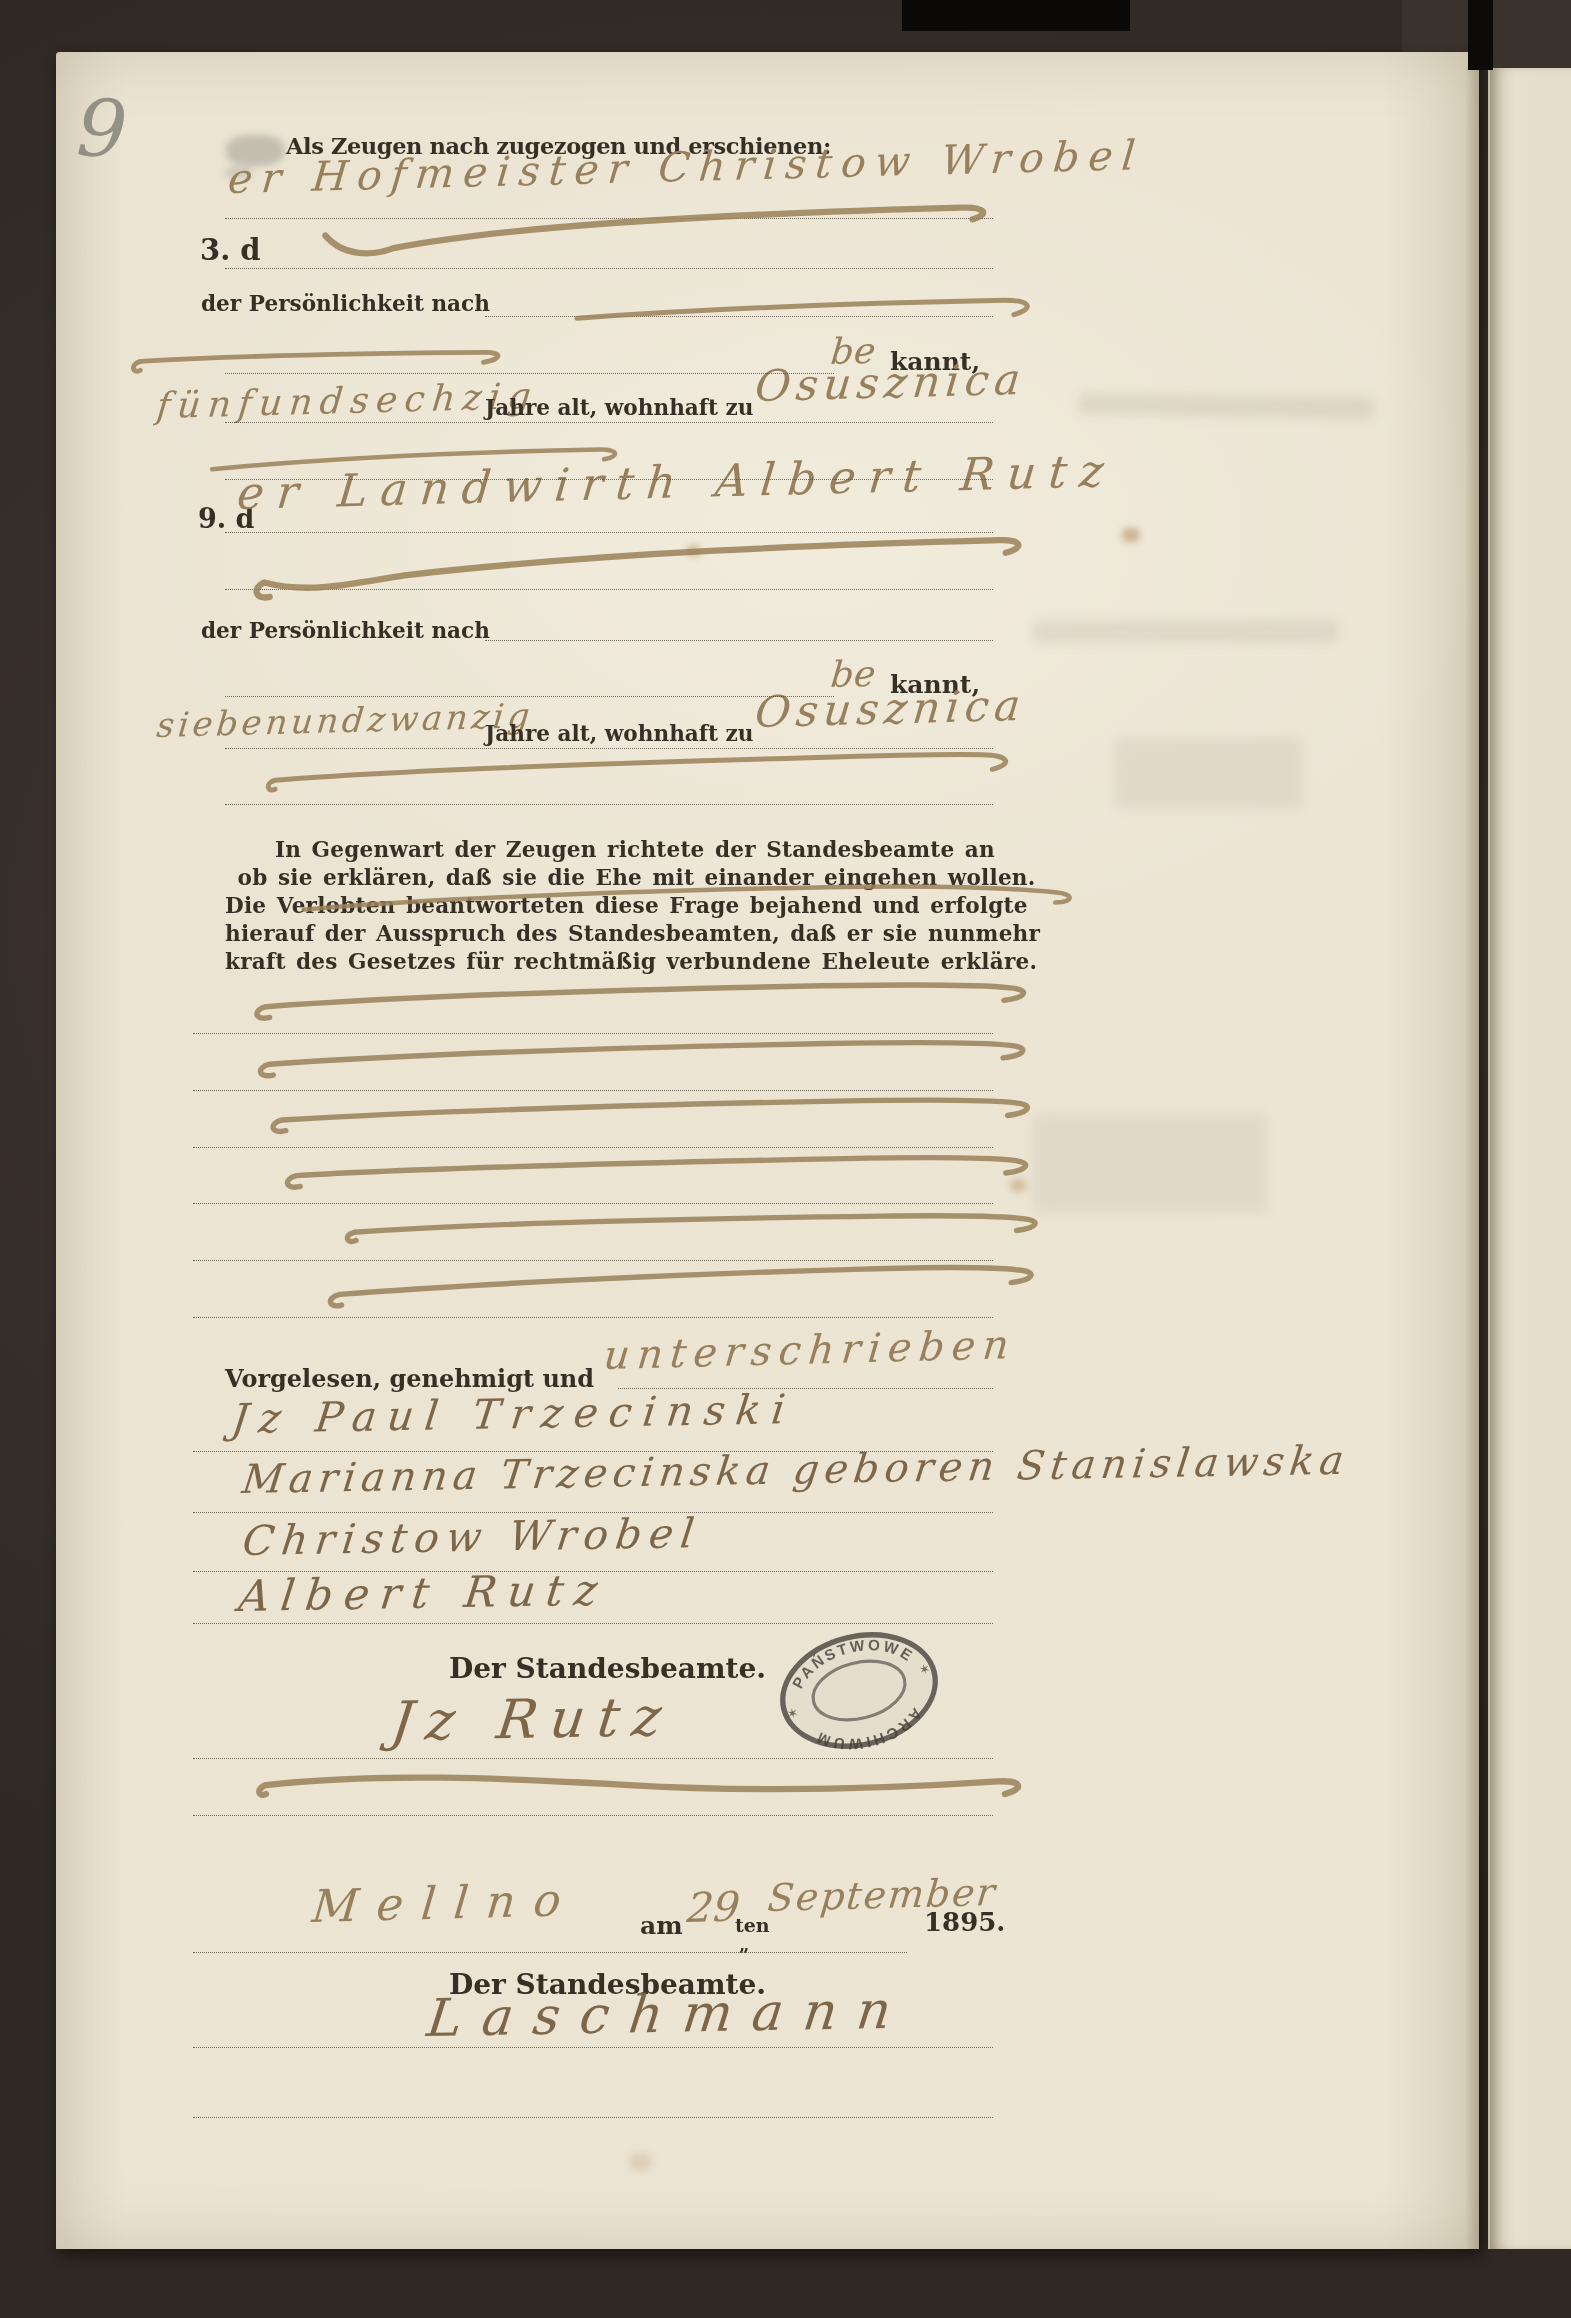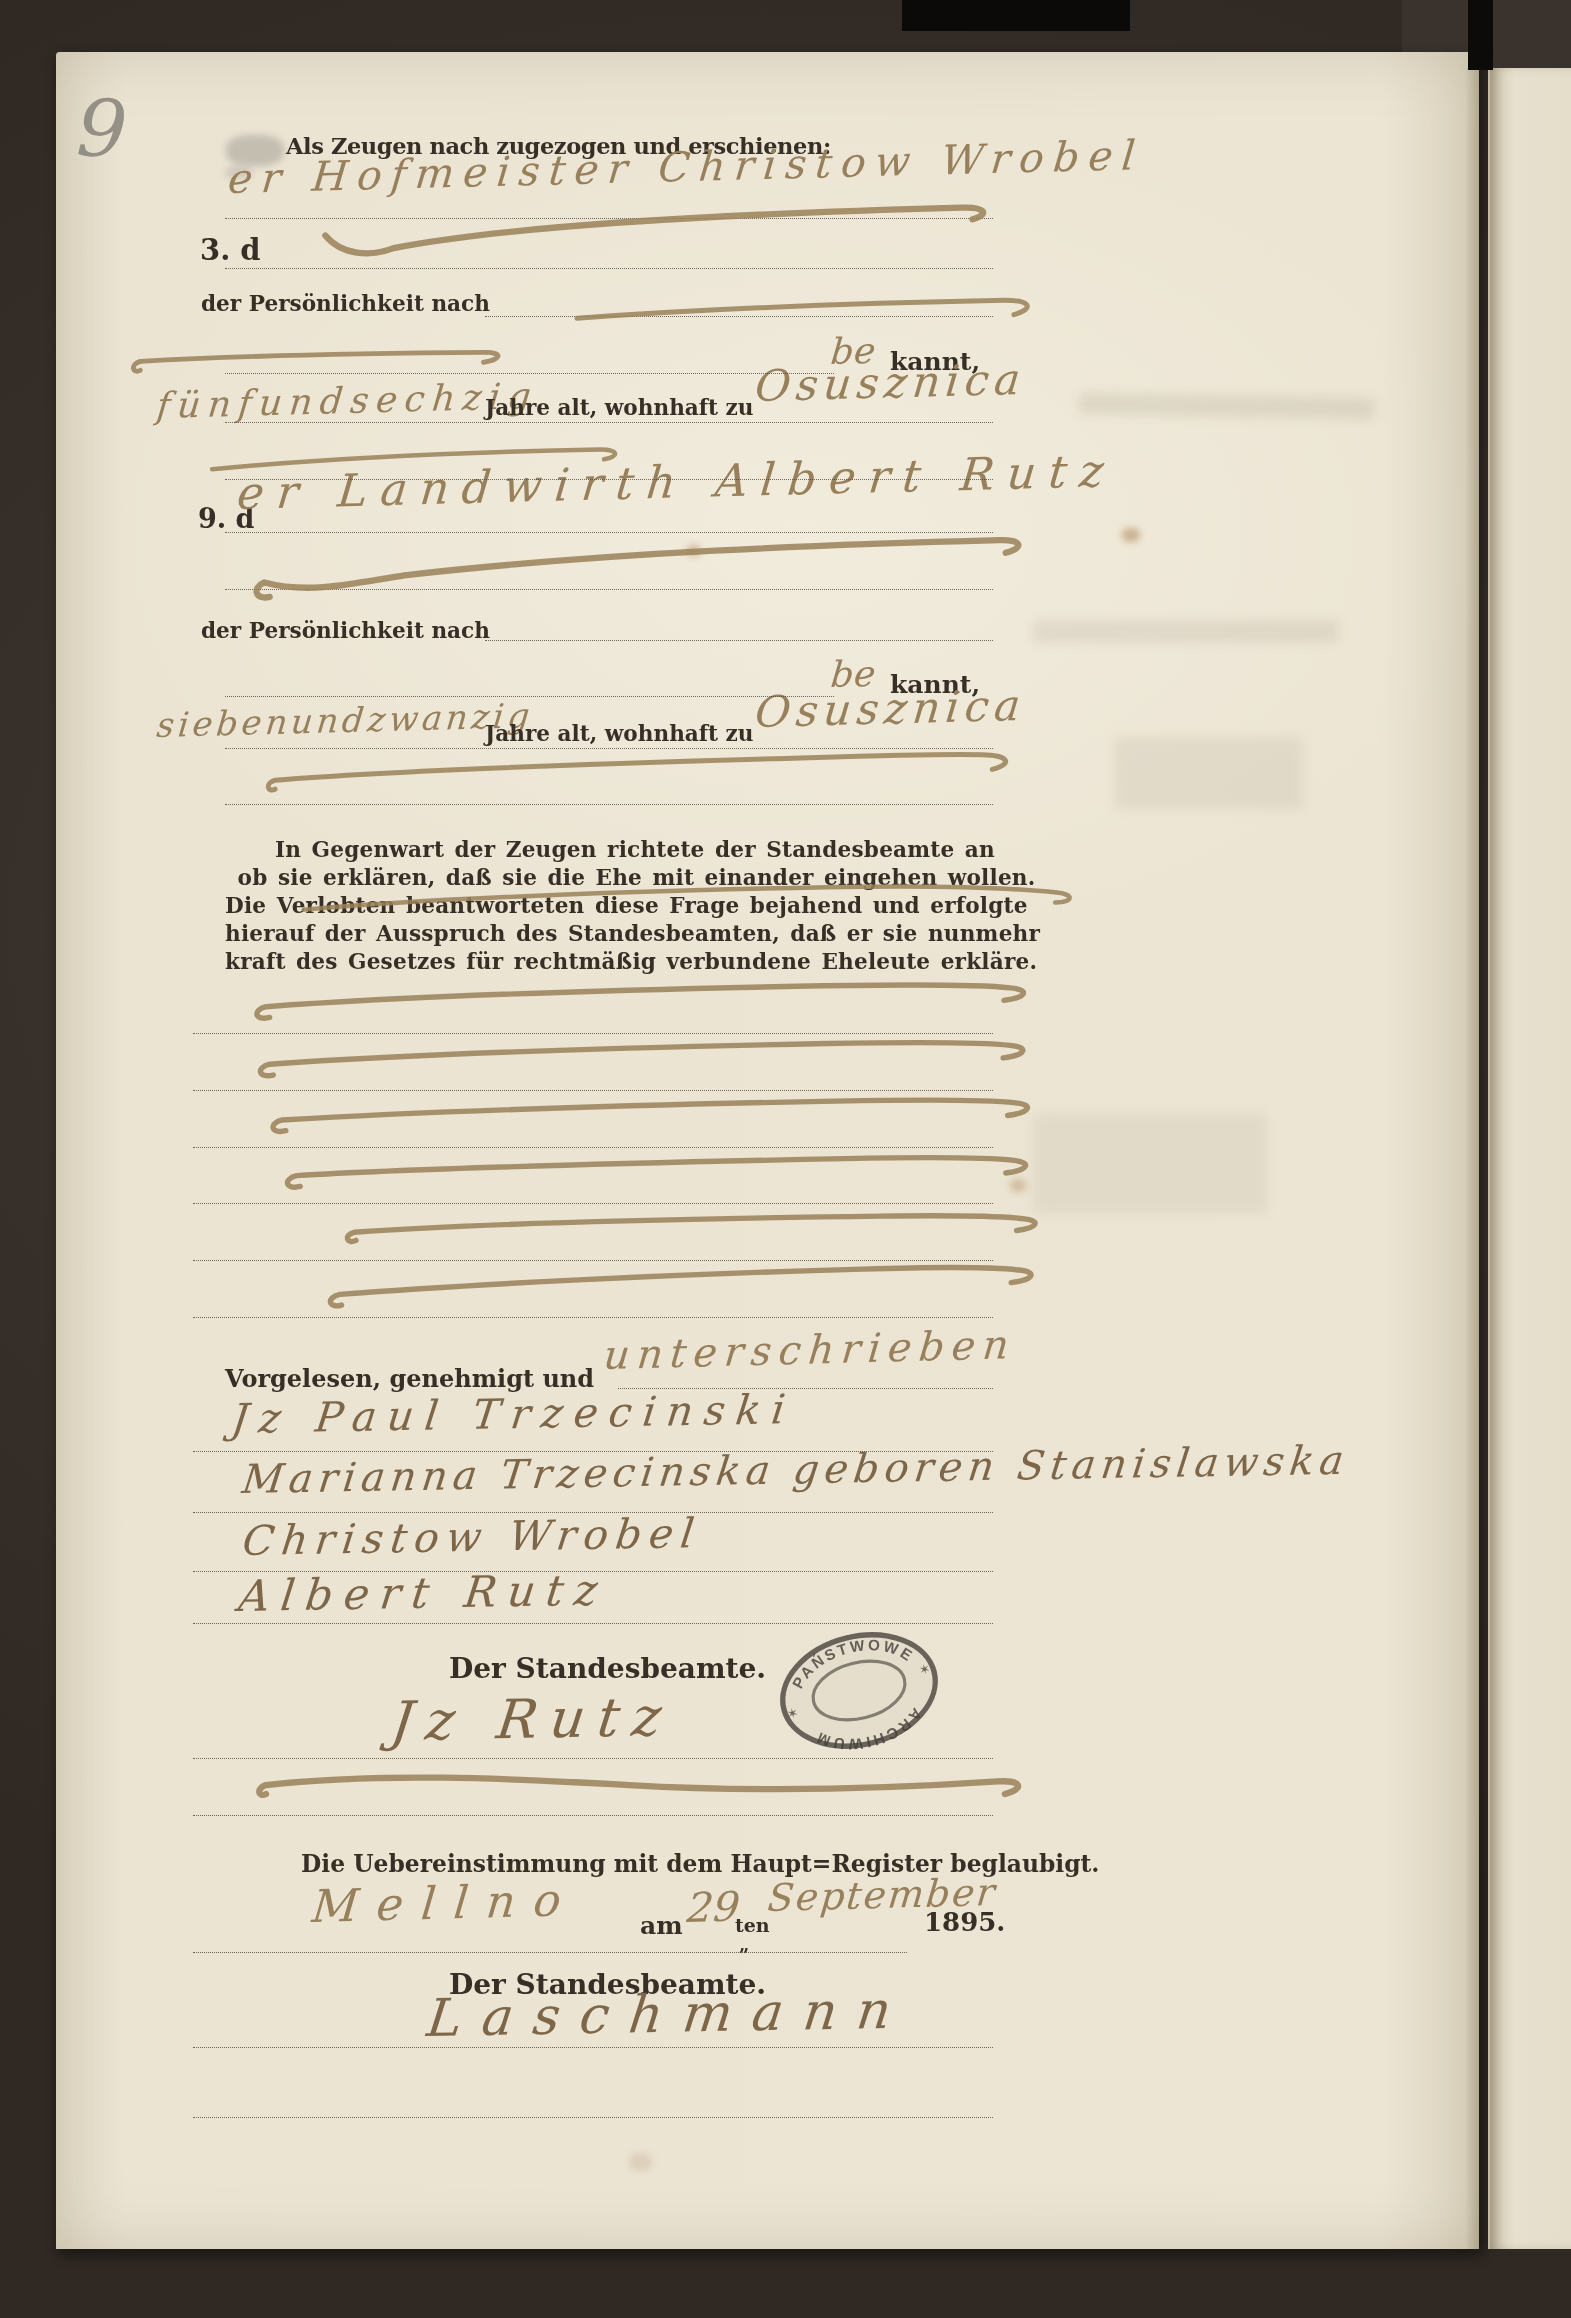--- a/index.html
+++ b/index.html
@@ -111,21 +111,20 @@
     <text font-family="Liberation Sans,sans-serif" font-size="17" font-weight="bold" letter-spacing="3" fill="#332e28" opacity=".8">
       <textPath href="#arcT" startOffset="50%" text-anchor="middle">PAŃSTWOWE</textPath>
     </text>
     <text font-family="Liberation Sans,sans-serif" font-size="17" font-weight="bold" letter-spacing="3" fill="#332e28" opacity=".8">
       <textPath href="#arcB" startOffset="50%" text-anchor="middle">ARCHIWUM</textPath>
     </text>
     <text x="-84" y="12" font-size="15" fill="#332e28" opacity=".75">✶</text>
     <text x="70" y="0" font-size="15" fill="#332e28" opacity=".75">✶</text>
   </svg>
 
-  <div class="pr" style="left:301px;top:1850px;font-size:23.4px;">Die Uebereinstimmung mit dem Haupt=Register beglaubigt.</div>
   <div class="hw" style="left:310px;top:1880px;font-size:45px;letter-spacing:18px;">Mellno</div>
   <div class="pr" style="left:640px;top:1911px;font-size:25px;">am</div>
   <div class="hw" style="left:685px;top:1884px;font-size:41px;">29</div>
   <div class="pr" style="left:735px;top:1914px;font-size:19px;">ten</div>
   <div class="pr" style="left:739px;top:1934px;font-size:18px;">„</div>
   <div class="hw" style="left:766px;top:1876px;font-size:38px;letter-spacing:1.8px;">September</div>
   <div class="pr" style="left:924px;top:1907px;font-size:26px;">1895.</div>
 
   <div class="pr" style="left:449px;top:1968px;font-size:28px;">Der Standesbeamte.</div>
   <div class="hw2" style="left:424px;top:1988px;font-size:52px;letter-spacing:20px;">Laschmann</div>

